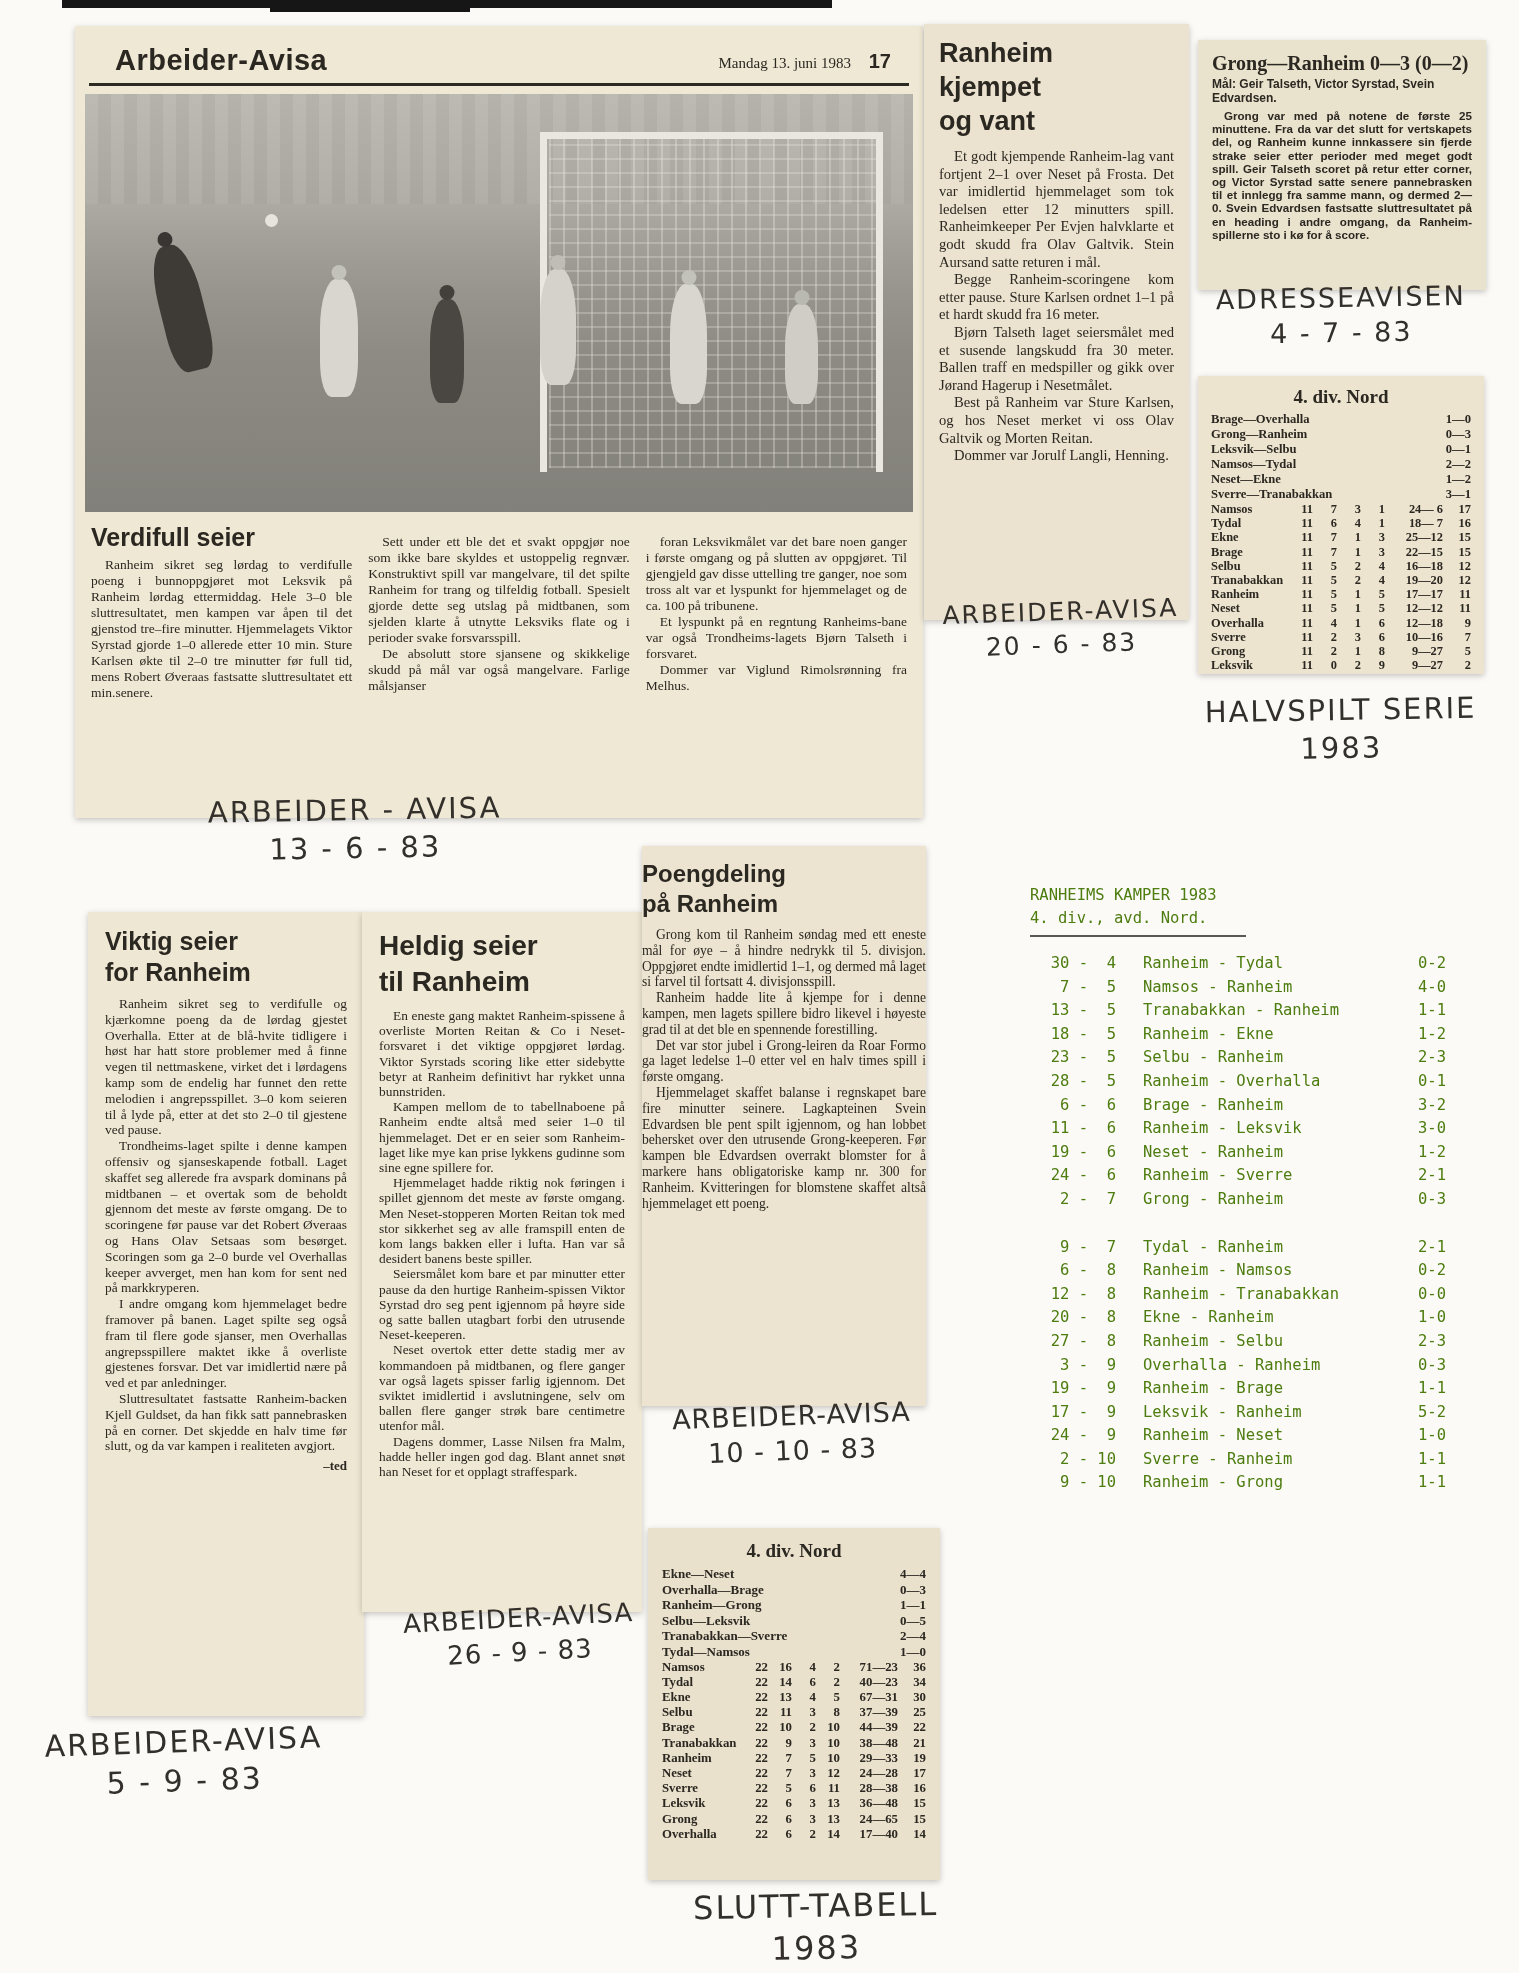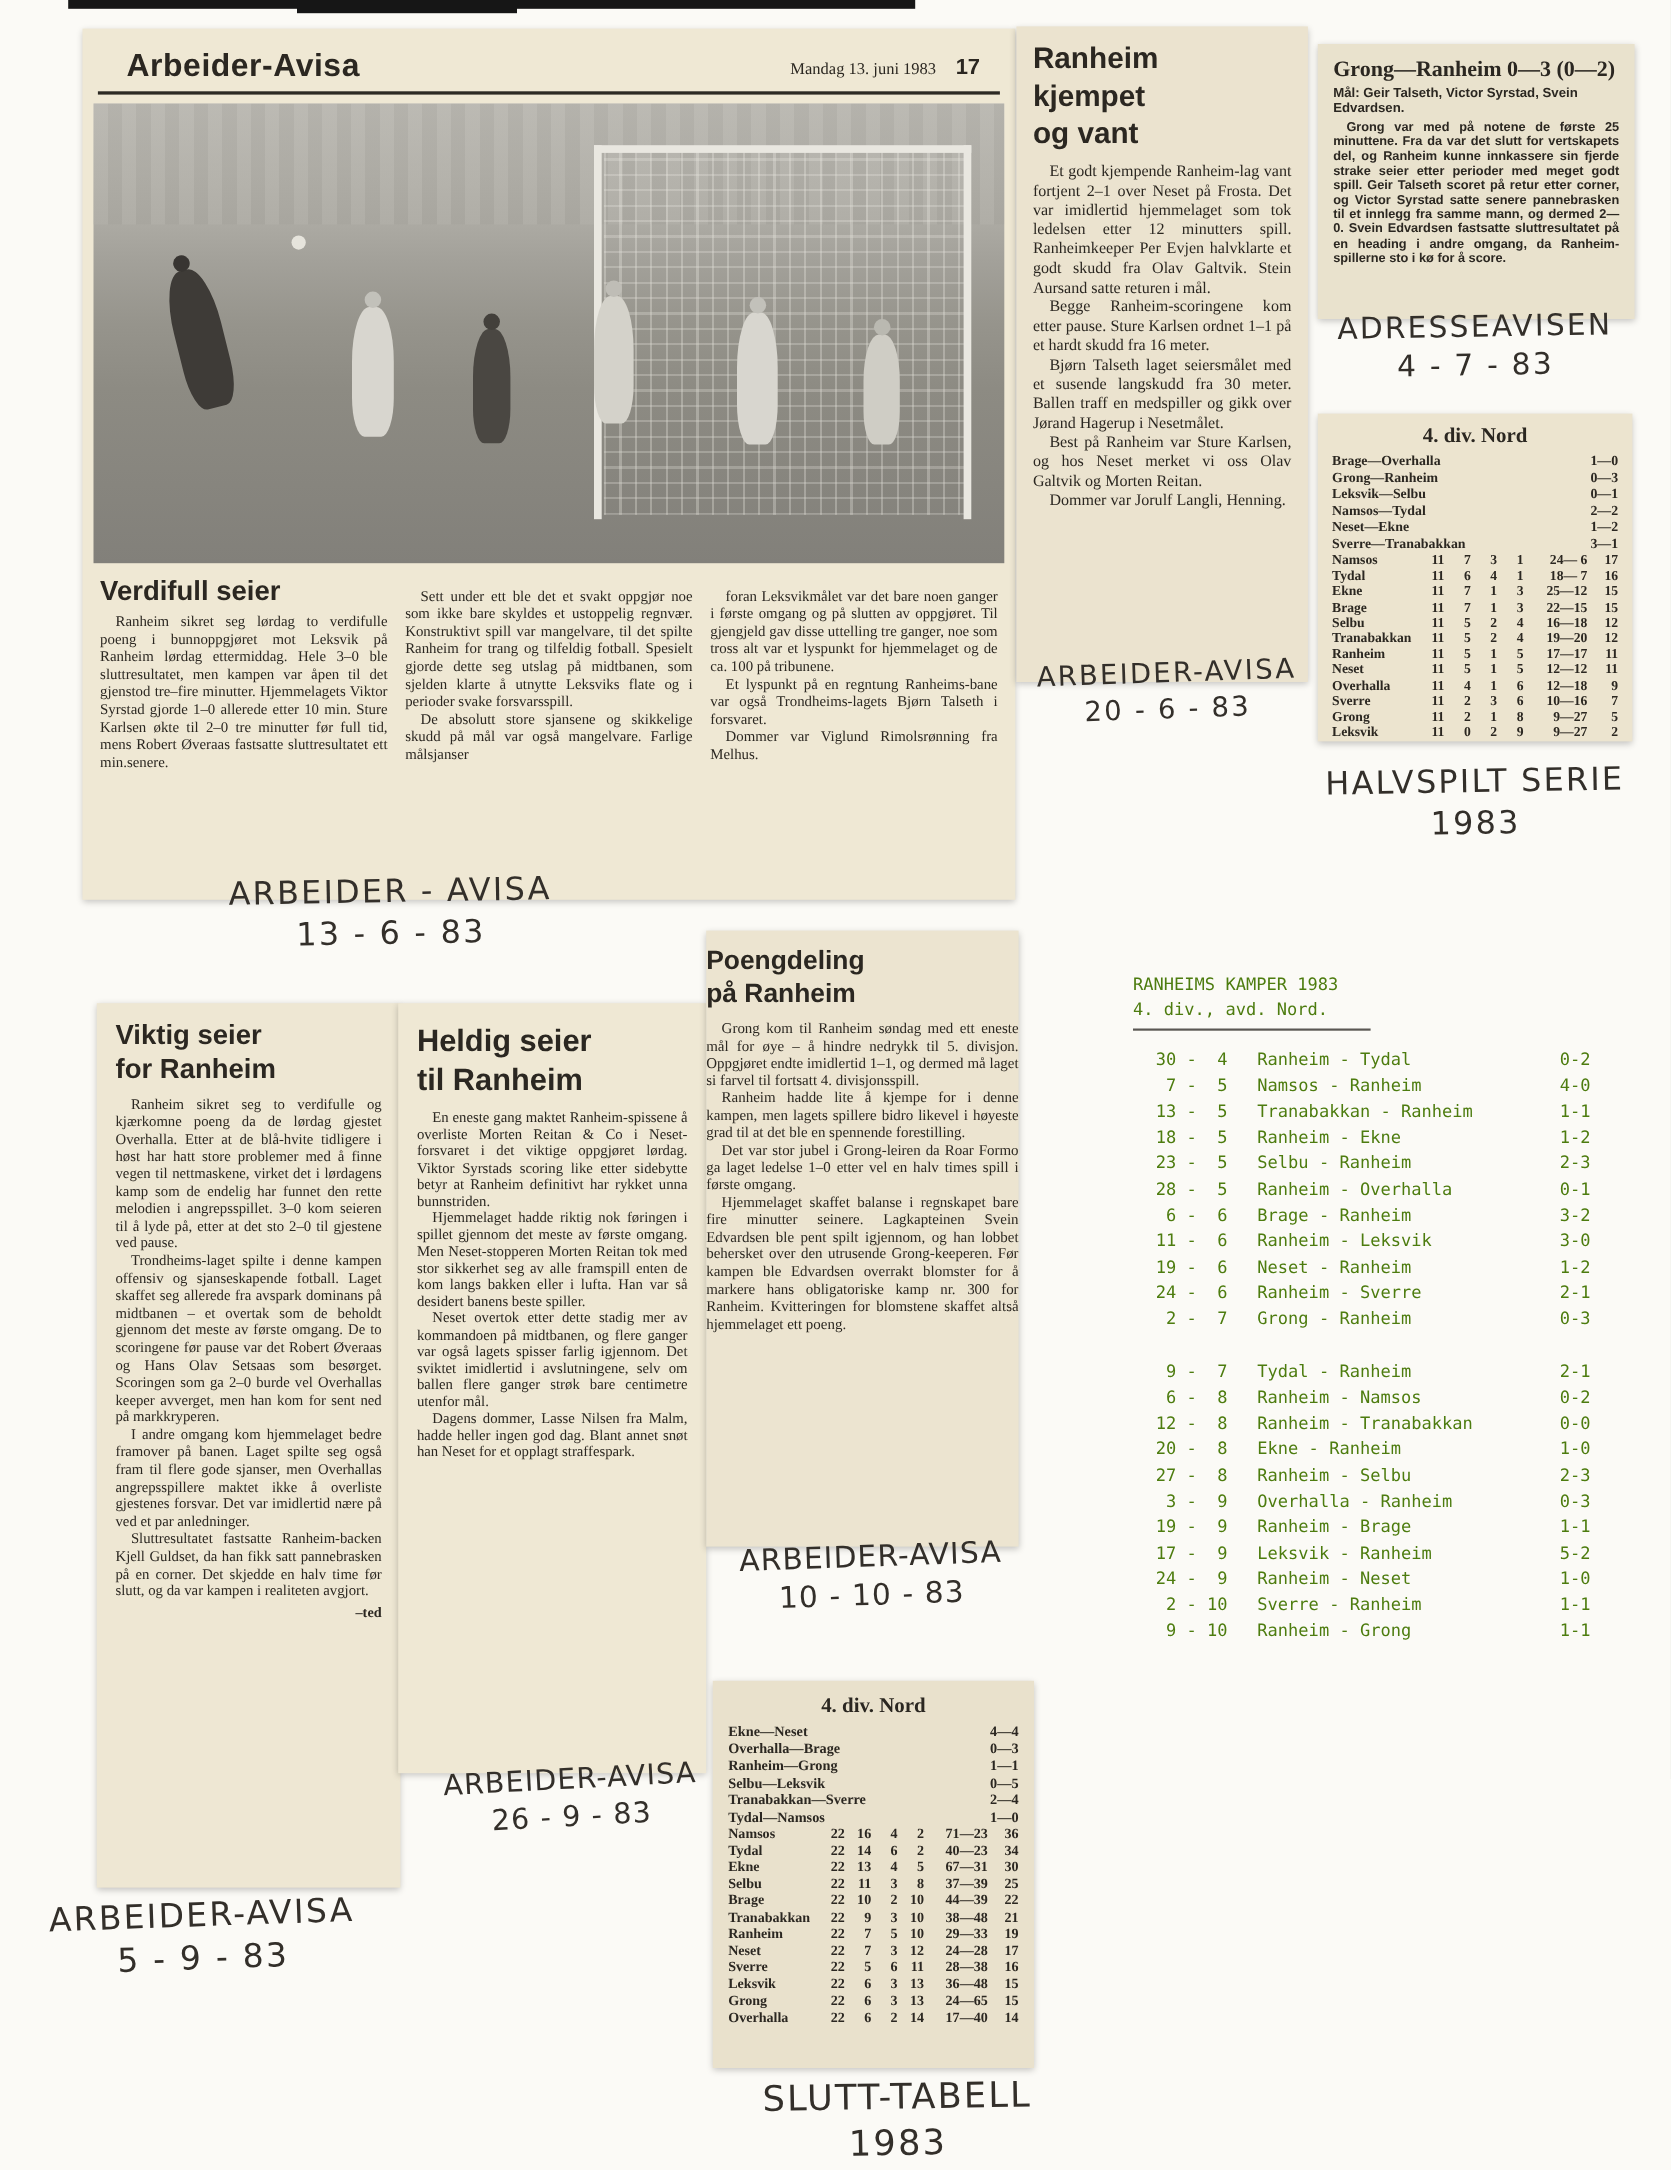--- a/index.html
+++ b/index.html
@@ -445,21 +445,23 @@
     <div class="byline">–ted</div>
   </div>
 
   <div class="clip clip-heldig onecol">
     <h2>
       <span>Heldig seier</span><br>
       <span>til Ranheim</span>
     </h2>
     <div class="hbody">
         <p class="np">En eneste gang maktet Ranheim-spissene å overliste Morten Reitan &amp; Co i Neset-forsvaret i det viktige oppgjøret lørdag. Viktor Syrstads scoring like etter sidebytte betyr at Ranheim definitivt har rykket unna bunnstriden.</p>
+        <p class="np">Kampen mellom de to tabellnaboene på Ranheim endte altså med seier 1–0 til hjemmelaget. Det er en seier som Ranheim-laget like mye kan prise lykkens gudinne som sine egne spillere for.</p>
         <p class="np">Hjemmelaget hadde riktig nok føringen i spillet gjennom det meste av første omgang. Men Neset-stopperen Morten Reitan tok med stor sikkerhet seg av alle framspill enten de kom langs bakken eller i lufta. Han var så desidert banens beste spiller.</p>
+        <p class="np">Seiersmålet kom bare et par minutter etter pause da den hurtige Ranheim-spissen Viktor Syrstad dro seg pent igjennom på høyre side og satte ballen utagbart forbi den utrusende Neset-keeperen.</p>
         <p class="np">Neset overtok etter dette stadig mer av kommandoen på midtbanen, og flere ganger var også lagets spisser farlig igjennom. Det sviktet imidlertid i avslutningene, selv om ballen flere ganger strøk bare centimetre utenfor mål.</p>
         <p class="np">Dagens dommer, Lasse Nilsen fra Malm, hadde heller ingen god dag. Blant annet snøt han Neset for et opplagt straffespark.</p>
       </div>
   </div>
 
   <div class="clip clip-poeng onecol">
     <h2>
       <span>Poengdeling</span><br>
       <span>på Ranheim</span>
     </h2>

